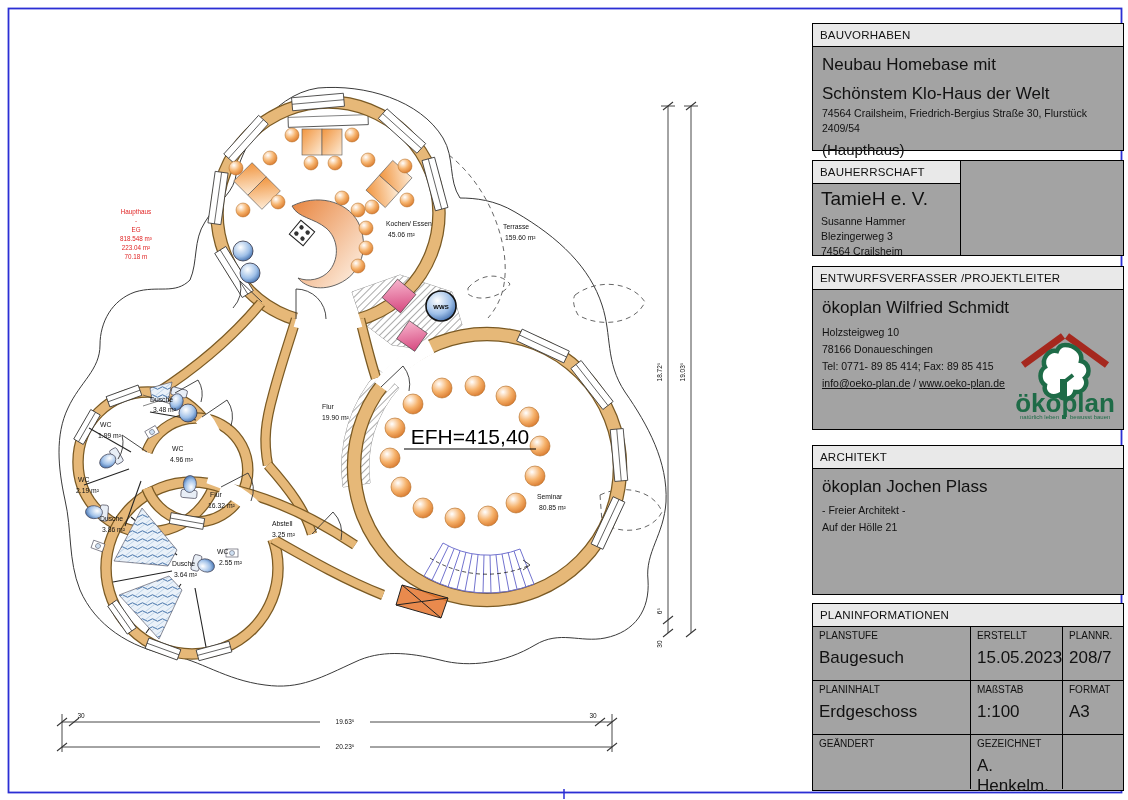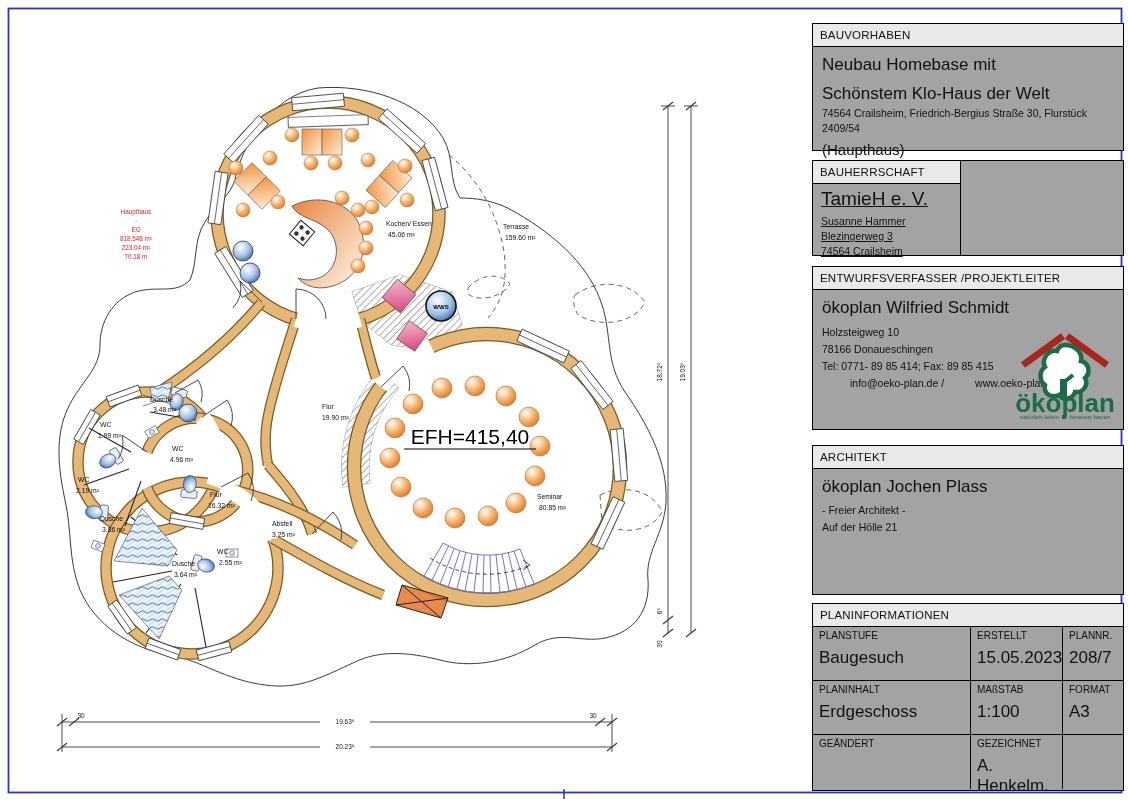--- a/index.html
+++ b/index.html
@@ -26,21 +26,21 @@
   
   .tbx{position:absolute;left:812px;width:312px;border:1px solid #000;background:#a3a3a3;box-sizing:border-box;}
   .tbh{height:23px;line-height:23px;background:#e9e9e9;border-bottom:1px solid #000;
        padding:0 7px;font-size:11.5px;letter-spacing:0.2px;box-sizing:border-box;}
   .pad{padding:6px 9px;}
   .big{font-size:17px;}
   .sm{font-size:10.5px;line-height:15px;}
   .cols{position:relative;height:100%;}
   .col-l{position:absolute;left:0;top:0;bottom:0;width:147px;border-right:1px solid #000;}
   .col-r{position:absolute;left:147px;top:0;bottom:0;right:0;}
-  .link{cursor:pointer;margin-left:28px;}
+  .link{text-decoration:underline;cursor:pointer;}
   .pi-grid{display:grid;grid-template-columns:158px 92px 1fr;grid-auto-rows:54px;}
   .pic{border-right:1px solid #000;border-bottom:1px solid #000;padding:3px 6px;box-sizing:border-box;}
   .pic:nth-child(3n){border-right:none;}
   .pic:nth-child(n+7){border-bottom:none;}
   .picl{font-size:10px;}
   .picv{font-size:17px;margin-top:7px;}
   .logo{position:absolute;right:6px;top:32px;width:104px;height:102px;}
 </style>
 </head>
 <body>
@@ -414,21 +414,21 @@
     <div class="big" style="margin:0 0 2px;">Schönstem Klo-Haus der Welt</div>
     <div class="sm">74564 Crailsheim, Friedrich-Bergius Straße 30, Flurstück 2409/54</div>
     <div style="font-size:15px;margin-top:5px;">(Haupthaus)</div>
   </div>
 </div>
 
 <div class="tbx" style="top:160px;height:96px;">
   <div class="cols">
     <div class="col-l">
       <div class="tbh">BAUHERRSCHAFT</div>
-      <div style="padding:4px 8px;text-decoration:underline;">
+      <div style="padding:4px 8px;">
         <div style="font-size:19px;margin-bottom:4px;">TamieH e. V.</div>
         <div class="sm">Susanne Hammer</div>
         <div class="sm">Blezingerweg 3</div>
         <div class="sm">74564 Crailsheim</div>
       </div>
     </div>
   </div>
 </div>
 
 <div class="tbx" style="top:266px;height:164px;">

